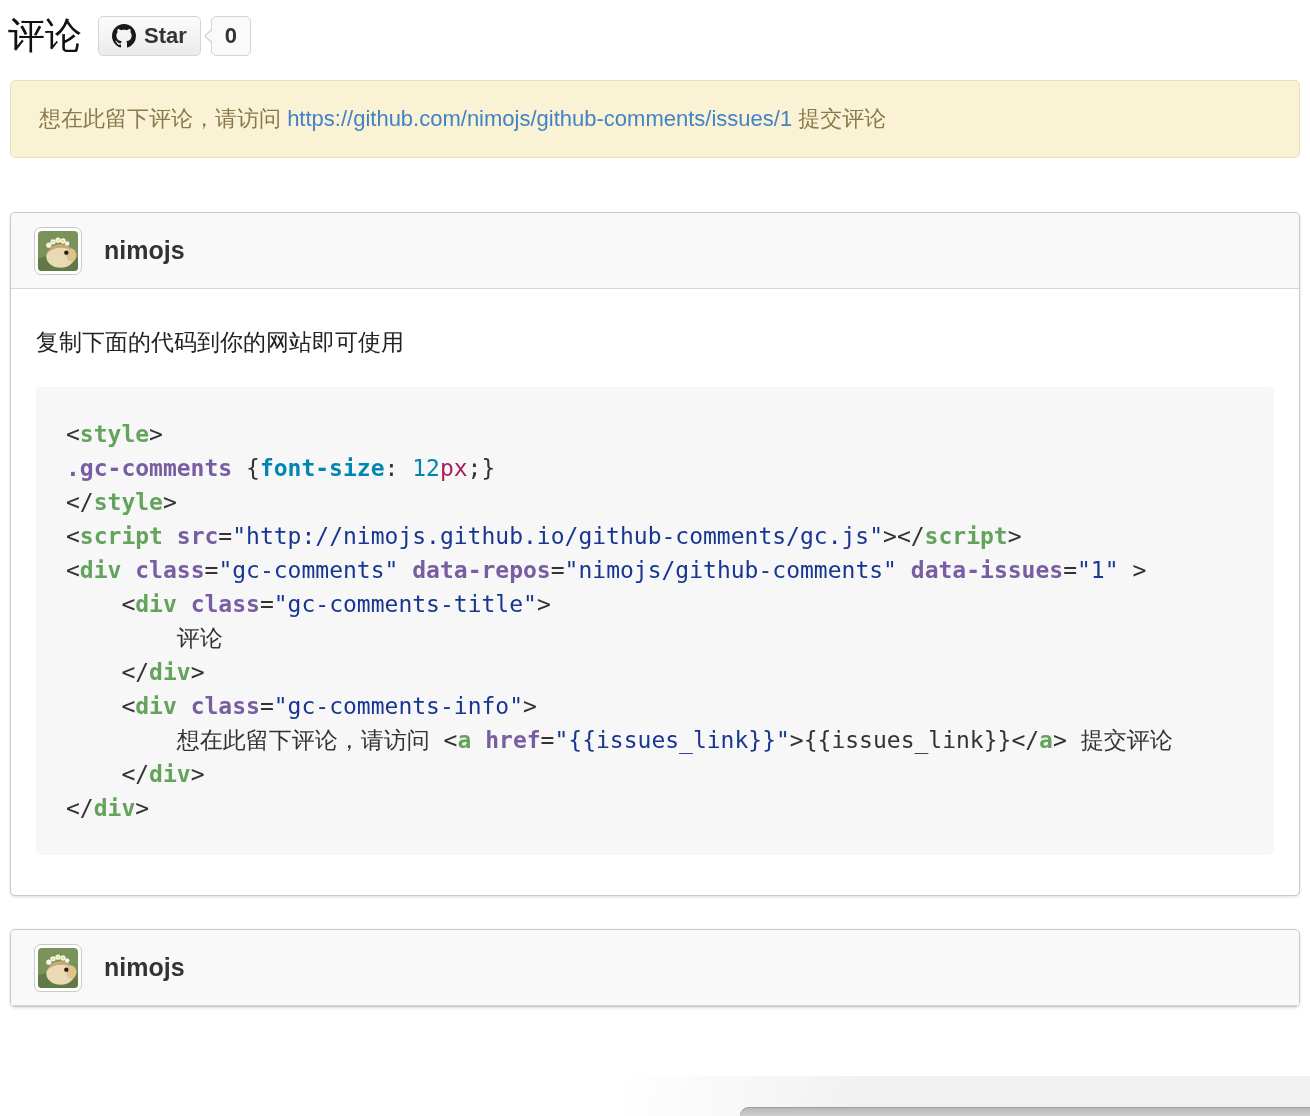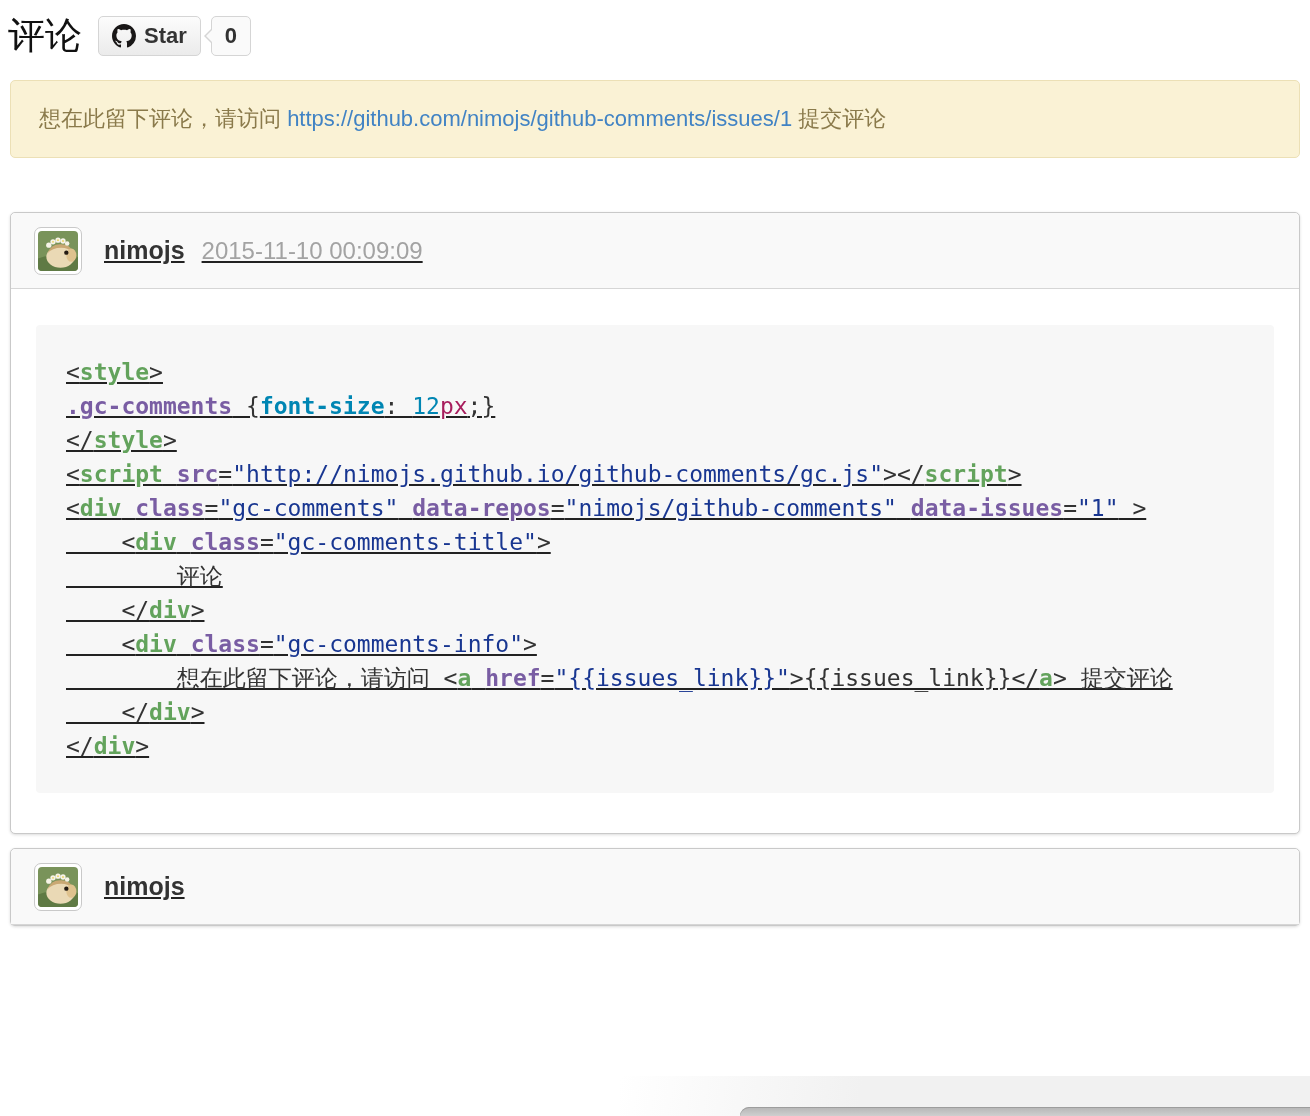--- a/index.html
+++ b/index.html
@@ -40,21 +40,21 @@
   .banner {
     margin:0 0 54px; padding:24px 28px;
     background:var(--banner-bg,#faf2d5); border:1px solid var(--banner-border,#ece0b6);
     border-radius:5px; font-size:22px; line-height:28px; color:var(--banner-text,#8a7a4b);
   }
   .banner-link { color:var(--link-color,#4183c4); text-decoration:none; cursor:pointer;text-align:right; }
 
   
   .comment {
     border:1px solid #c9c9c9; border-radius:5px; background:#fff;
-    box-shadow:0 1px 3px rgba(0,0,0,.14); margin-bottom:14px;text-decoration:underline;
+    box-shadow:0 1px 3px rgba(0,0,0,.14); margin-bottom:33px;
   }
   .comment-header {
     display:flex; align-items:center; height:76px; padding:0 23px;
     background:#f9f9f9; border-bottom:1px solid #d6d6d6; border-radius:5px 5px 0 0;
   }
   .avatar {
     width:48px; height:48px; padding:3px; background:#fff;
     border:1px solid #c9c9c9; border-radius:7px; flex:0 0 auto;
   }
   .avatar svg { display:block; width:40px; height:40px; border-radius:4px; }
@@ -129,23 +129,23 @@
             <circle cx="35" cy="15" r="2.7"></circle>
           </g>
           <g fill="#e8d25f">
             <circle cx="18" cy="13" r="1.1"></circle>
               <circle cx="24" cy="11" r="1.1"></circle>
               <circle cx="30" cy="12" r="1.1"></circle>
           </g>
         </svg>
       </span>
       <span class="author">nimojs</span>
-      <span class="timestamp">2015-11-10 00:09:09</span>
     </div>
     <div class="comment-body">
+      <p class="comment-text has-code">复制下面的代码到你的网站即可使用</p>
       <pre class="code-block" id="code-block-0"><div class="code-line"><span style="color: rgb(51, 51, 51);">&lt;</span><span style="color: rgb(99, 163, 92); font-weight: bold;">style</span><span style="color: rgb(51, 51, 51);">&gt;</span></div><div class="code-line"><span style="color: rgb(121, 93, 163); font-weight: bold;">.gc-comments</span><span style="color: rgb(51, 51, 51);"> {</span><span style="color: rgb(0, 134, 179); font-weight: bold;">font-size</span><span style="color: rgb(51, 51, 51);">: </span><span style="color: rgb(0, 134, 179);">12</span><span style="color: rgb(167, 29, 93);">px</span><span style="color: rgb(51, 51, 51);">;}</span></div><div class="code-line"><span style="color: rgb(51, 51, 51);">&lt;/</span><span style="color: rgb(99, 163, 92); font-weight: bold;">style</span><span style="color: rgb(51, 51, 51);">&gt;</span></div><div class="code-line"><span style="color: rgb(51, 51, 51);">&lt;</span><span style="color: rgb(99, 163, 92); font-weight: bold;">script</span><span style="color: rgb(51, 51, 51);"> </span><span style="color: rgb(121, 93, 163); font-weight: bold;">src</span><span style="color: rgb(51, 51, 51);">=</span><span style="color: rgb(24, 54, 145);">"http://nimojs.github.io/github-comments/gc.js"</span><span style="color: rgb(51, 51, 51);">&gt;&lt;/</span><span style="color: rgb(99, 163, 92); font-weight: bold;">script</span><span style="color: rgb(51, 51, 51);">&gt;</span></div><div class="code-line"><span style="color: rgb(51, 51, 51);">&lt;</span><span style="color: rgb(99, 163, 92); font-weight: bold;">div</span><span style="color: rgb(51, 51, 51);"> </span><span style="color: rgb(121, 93, 163); font-weight: bold;">class</span><span style="color: rgb(51, 51, 51);">=</span><span style="color: rgb(24, 54, 145);">"gc-comments"</span><span style="color: rgb(51, 51, 51);"> </span><span style="color: rgb(121, 93, 163); font-weight: bold;">data-repos</span><span style="color: rgb(51, 51, 51);">=</span><span style="color: rgb(24, 54, 145);">"nimojs/github-comments"</span><span style="color: rgb(51, 51, 51);"> </span><span style="color: rgb(121, 93, 163); font-weight: bold;">data-issues</span><span style="color: rgb(51, 51, 51);">=</span><span style="color: rgb(24, 54, 145);">"1"</span><span style="color: rgb(51, 51, 51);"> &gt;</span></div><div class="code-line"><span style="color: rgb(51, 51, 51);">    &lt;</span><span style="color: rgb(99, 163, 92); font-weight: bold;">div</span><span style="color: rgb(51, 51, 51);"> </span><span style="color: rgb(121, 93, 163); font-weight: bold;">class</span><span style="color: rgb(51, 51, 51);">=</span><span style="color: rgb(24, 54, 145);">"gc-comments-title"</span><span style="color: rgb(51, 51, 51);">&gt;</span></div><div class="code-line"><span style="color: rgb(51, 51, 51);">        评论</span></div><div class="code-line"><span style="color: rgb(51, 51, 51);">    &lt;/</span><span style="color: rgb(99, 163, 92); font-weight: bold;">div</span><span style="color: rgb(51, 51, 51);">&gt;</span></div><div class="code-line"><span style="color: rgb(51, 51, 51);">    &lt;</span><span style="color: rgb(99, 163, 92); font-weight: bold;">div</span><span style="color: rgb(51, 51, 51);"> </span><span style="color: rgb(121, 93, 163); font-weight: bold;">class</span><span style="color: rgb(51, 51, 51);">=</span><span style="color: rgb(24, 54, 145);">"gc-comments-info"</span><span style="color: rgb(51, 51, 51);">&gt;</span></div><div class="code-line"><span style="color: rgb(51, 51, 51);">        想在此留下评论，请访问 &lt;</span><span style="color: rgb(99, 163, 92); font-weight: bold;">a</span><span style="color: rgb(51, 51, 51);"> </span><span style="color: rgb(121, 93, 163); font-weight: bold;">href</span><span style="color: rgb(51, 51, 51);">=</span><span style="color: rgb(24, 54, 145);">"{{issues_link}}"</span><span style="color: rgb(51, 51, 51);">&gt;{{issues_link}}&lt;/</span><span style="color: rgb(99, 163, 92); font-weight: bold;">a</span><span style="color: rgb(51, 51, 51);">&gt; 提交评论</span></div><div class="code-line"><span style="color: rgb(51, 51, 51);">    &lt;/</span><span style="color: rgb(99, 163, 92); font-weight: bold;">div</span><span style="color: rgb(51, 51, 51);">&gt;</span></div><div class="code-line"><span style="color: rgb(51, 51, 51);">&lt;/</span><span style="color: rgb(99, 163, 92); font-weight: bold;">div</span><span style="color: rgb(51, 51, 51);">&gt;</span></div></pre>
     </div>
   </article>
 
   <article class="comment">
     <div class="comment-header">
       <span class="avatar">
         <svg viewBox="0 0 48 48" aria-hidden="true">
           <rect width="48" height="48" fill="#79935a"></rect>
           <path d="M0 33 Q14 27 28 32 T48 31 V48 H0 Z" fill="#5f7a44"></path>

